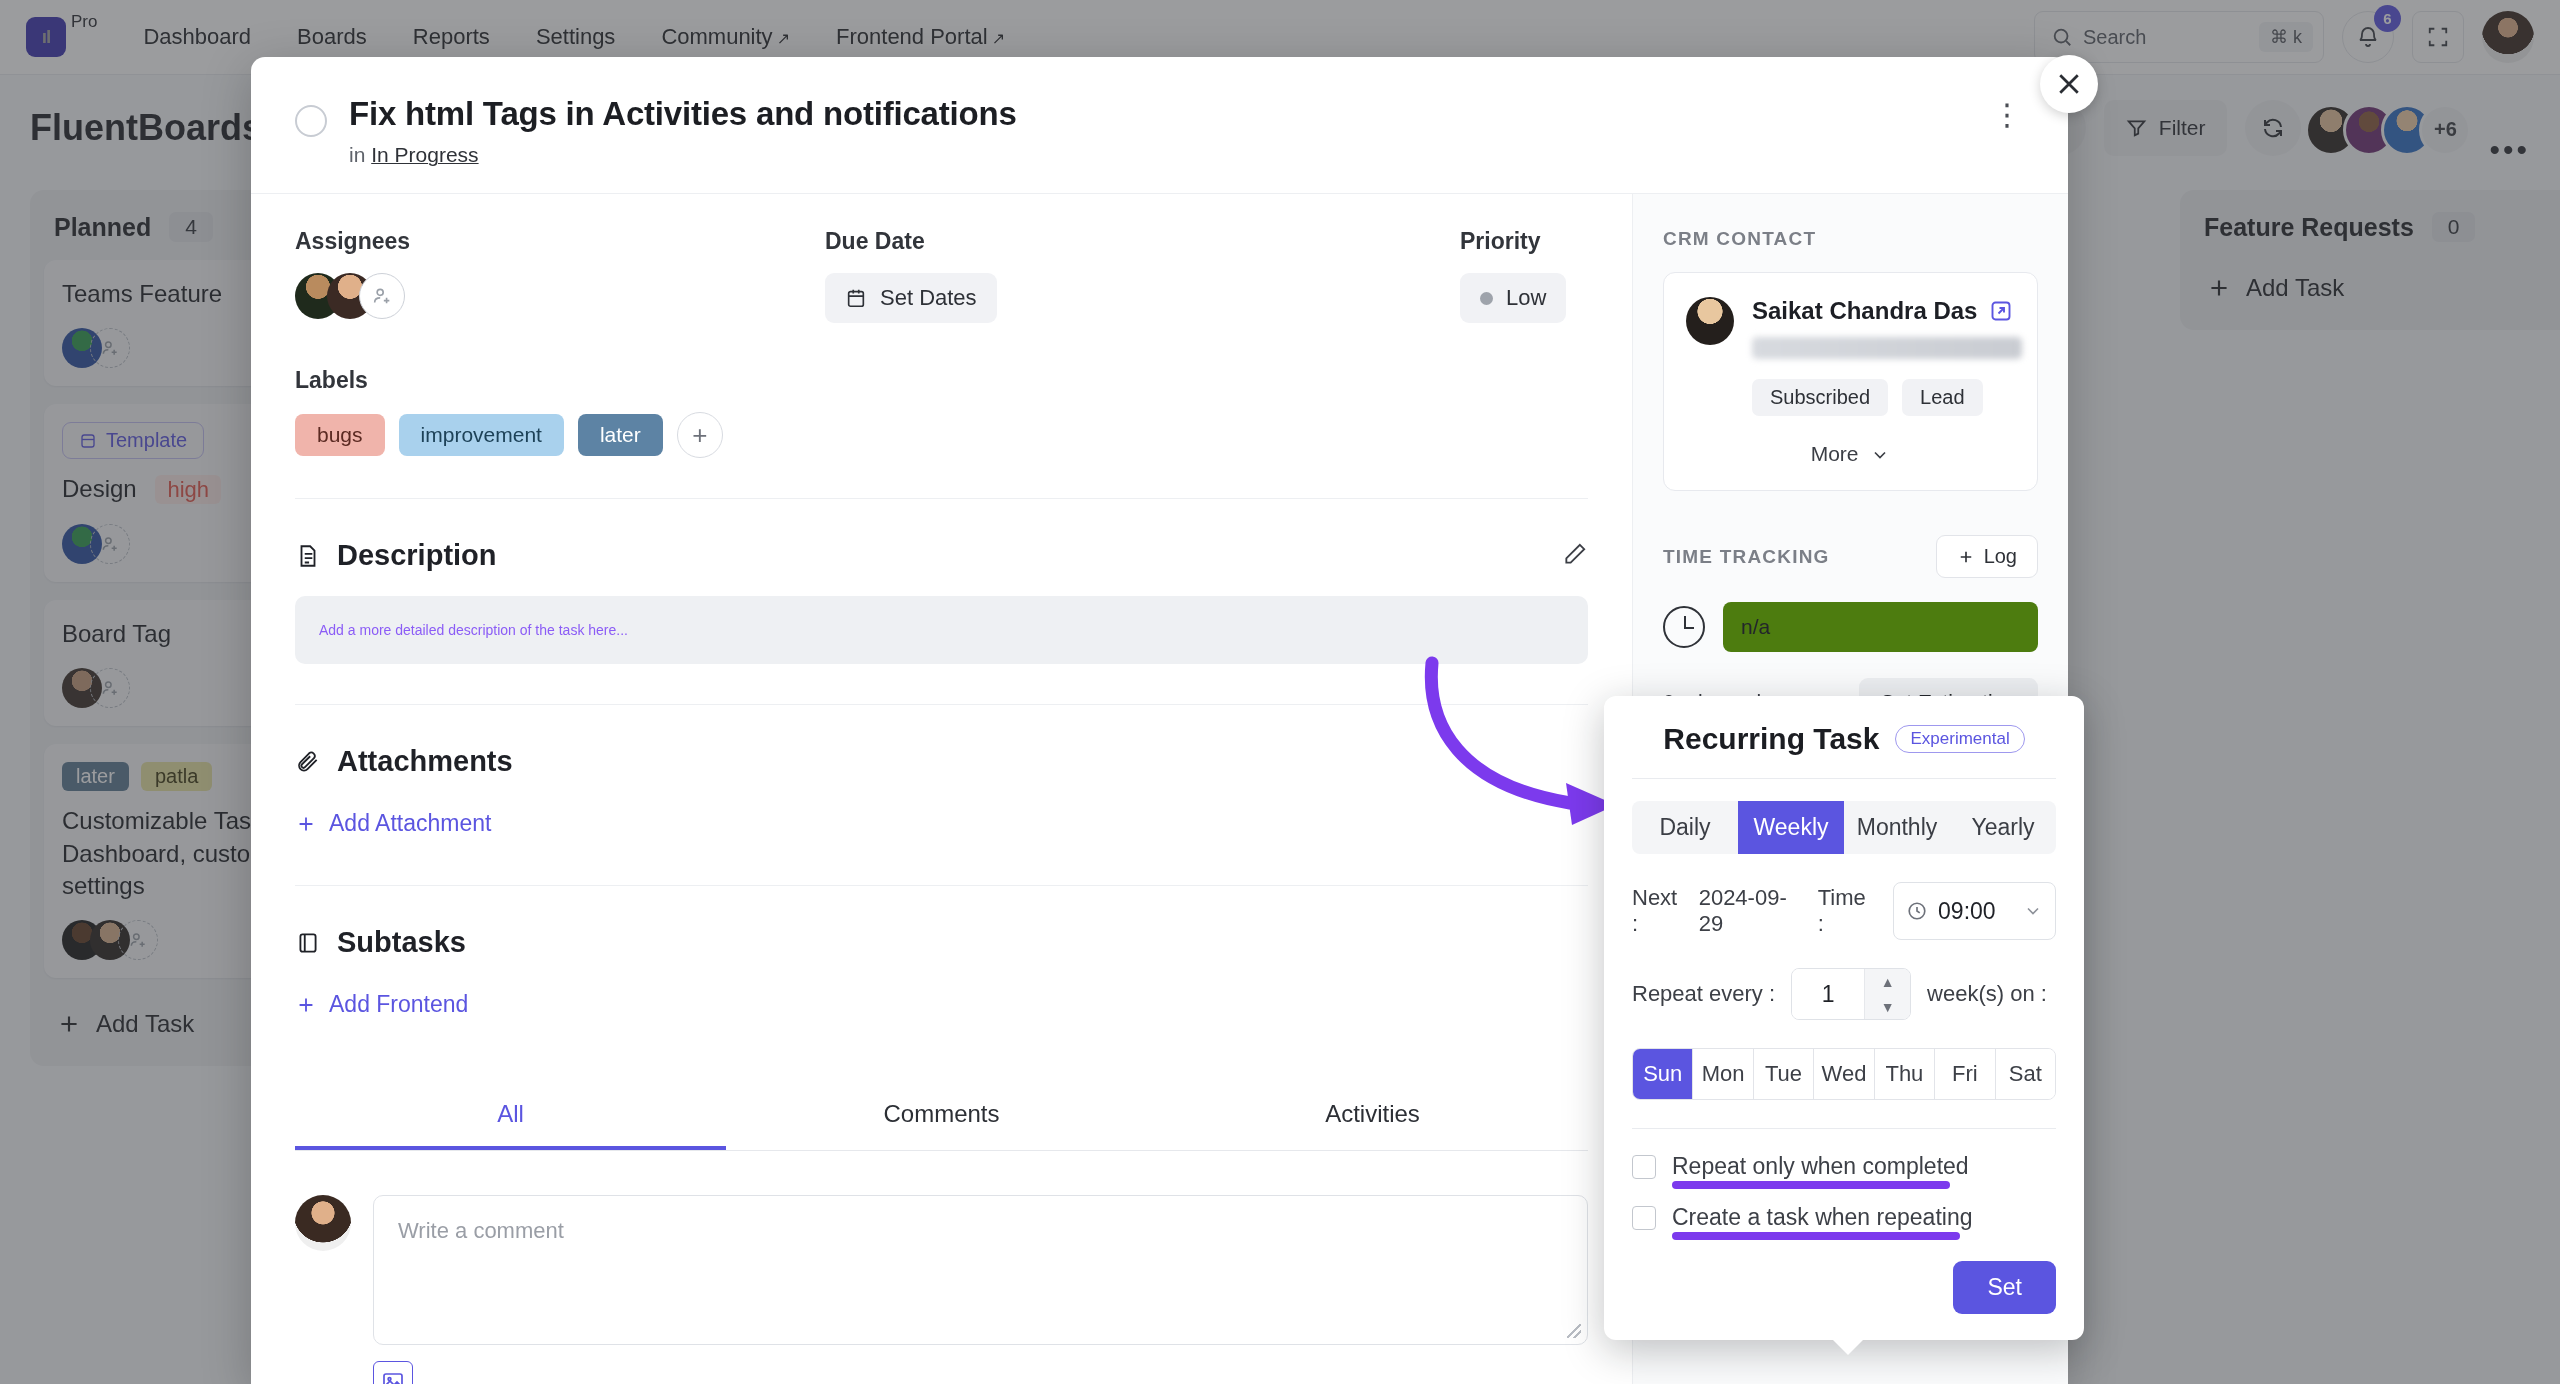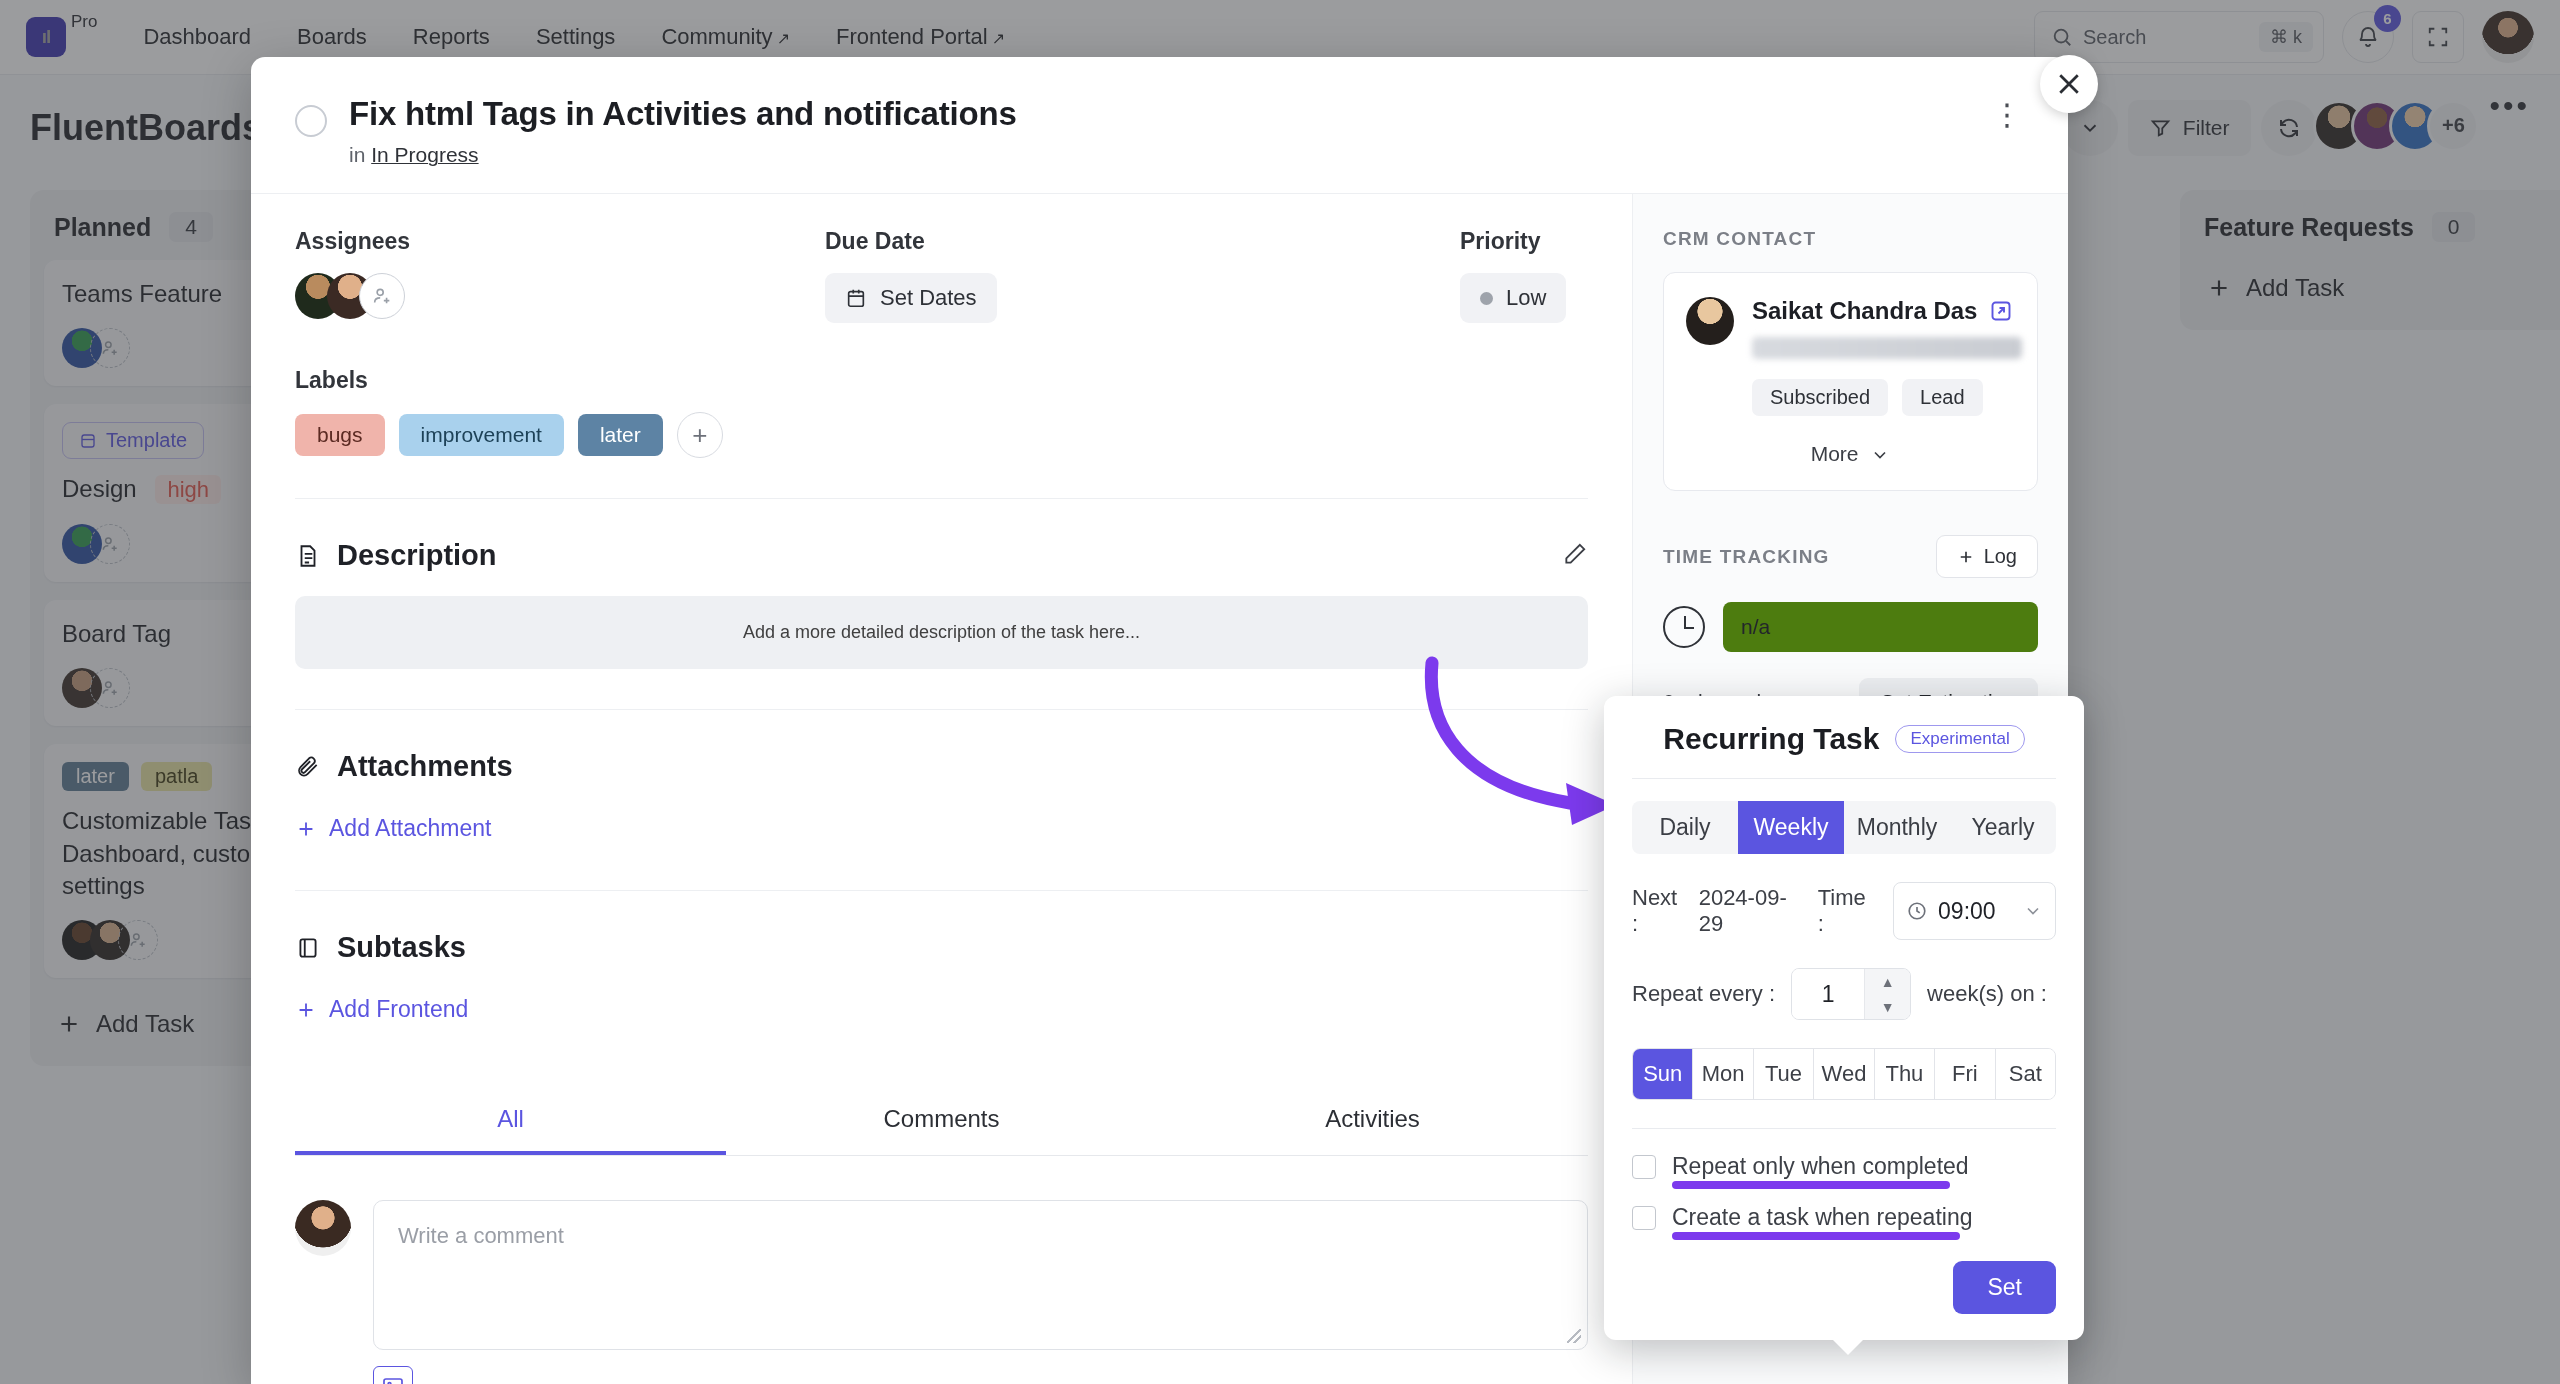--- a/index.html
+++ b/index.html
@@ -61,21 +61,21 @@
   }
   .avatar { border-radius:50%; background-size:cover; background-position:center; }
   .av-main { width:52px;height:52px; background: radial-gradient(circle at 50% 32%, #e0b08a 0 22%, #3a2a22 23% 60%, #efefef 61%); }
 
   
   .boardhead {
     position:absolute; top:75px; left:0; width:2560px; height:105px;
     background:#f7f8fa; display:flex; align-items:center; padding: 0 30px;
   }
   .boardtitle { font-size:36px; font-weight:600; color:#23252a; }
-  .boardhead-right { margin-left:auto; display:flex; align-items:flex-start; gap:10px; }
+  .boardhead-right { margin-left:auto; display:flex; align-items:flex-end; gap:18px; }
   .pill-btn {
     height:56px; border-radius:10px; background:#eef0f3; display:flex;align-items:center;
     gap:12px; padding: 0 22px; font-size:21px; color:#2c2f35;
   }
   .round-btn { width:56px;height:56px;border-radius:50%;background:#eef0f3;display:flex;align-items:center;justify-content:center;}
   .av-stack { display:flex; align-items:center; }
   .av-stack > div { width:52px;height:52px;border-radius:50%; border:3px solid #f7f8fa; margin-left:-14px;}
   .av-more { background:#eef0f3; color:#3c3f45; font-size:20px; display:flex;align-items:center;justify-content:center;font-weight:600;}
 
   
@@ -129,21 +129,21 @@
 
   .labels-wrap { margin-top:44px; }
   .lbl-chips { display:flex; align-items:center; gap:14px;}
   .lbl-chip { border-radius:8px; padding:9px 22px; font-size:21px;}
   .lbl-add { width:46px;height:46px;border-radius:50%;border:1.5px solid #d8dbe1;display:flex;align-items:center;justify-content:center;color:#6d717a;font-size:26px;}
 
   .sec-div { height:1px; background:#edeff2; margin: 40px 0 0 0;}
   .sec-head { display:flex; align-items:center; gap:16px; padding: 40px 0 24px 0;}
   .sec-title { font-size:29px; font-weight:600; color:#1f2127;}
   .sec-edit { margin-left:auto; color:#3b3e45;}
-  .desc-box { background:#eef0f3; border-radius:10px; padding:26px 24px; font-size:18px; color:#404040;text-align:center;}
+  .desc-box { background:#eef0f3; border-radius:10px; padding:26px 24px; font-size:14px; color:#8b5cf6;}
   .link-btn { display:inline-flex; align-items:center; gap:12px; color:#5b55e0; font-size:23px; padding: 8px 0;}
 
   .tabs { display:flex; border-bottom:1px solid #e6e8ec; margin-top:52px;}
   .tab { flex:1; text-align:center; font-size:24px; color:#2c2f35; padding: 22px 0; }
   .tab.active { color:#5b55e0; box-shadow: inset 0 -4px 0 #5b55e0;}
   .comment-row { display:flex; gap:22px; padding: 44px 0 0 0;}
   .cmt-av { width:56px;height:56px;border-radius:50%; flex:none;}
   .cmt-box { flex:1; border:1px solid #dfe2e7; border-radius:10px; height:150px; padding:22px 24px; font-size:22px; color:#9a9ea6; position:relative;}
   .cmt-box::after { content:""; position:absolute; right:6px; bottom:6px; width:14px;height:14px;
      background: linear-gradient(135deg, transparent 45%, #b9bdc4 45%, #b9bdc4 55%, transparent 55%), linear-gradient(135deg, transparent 70%, #b9bdc4 70%, #b9bdc4 80%, transparent 80%);}

